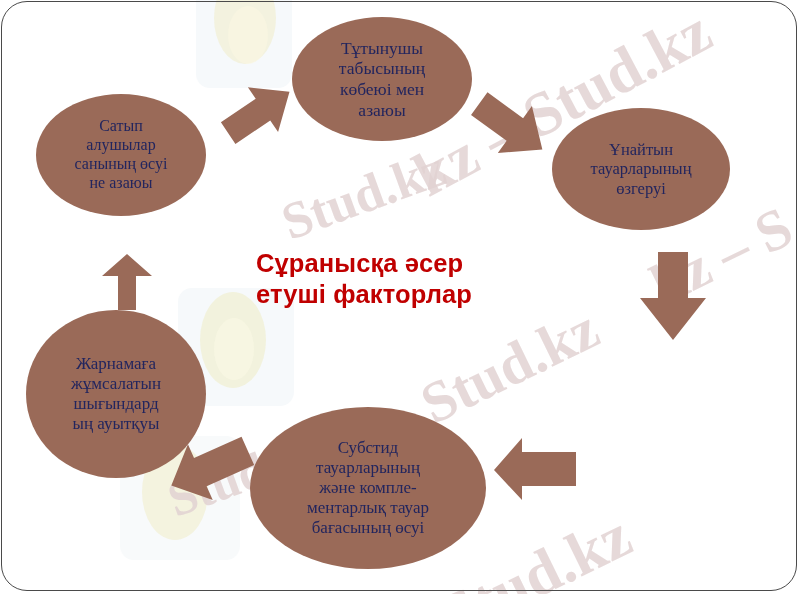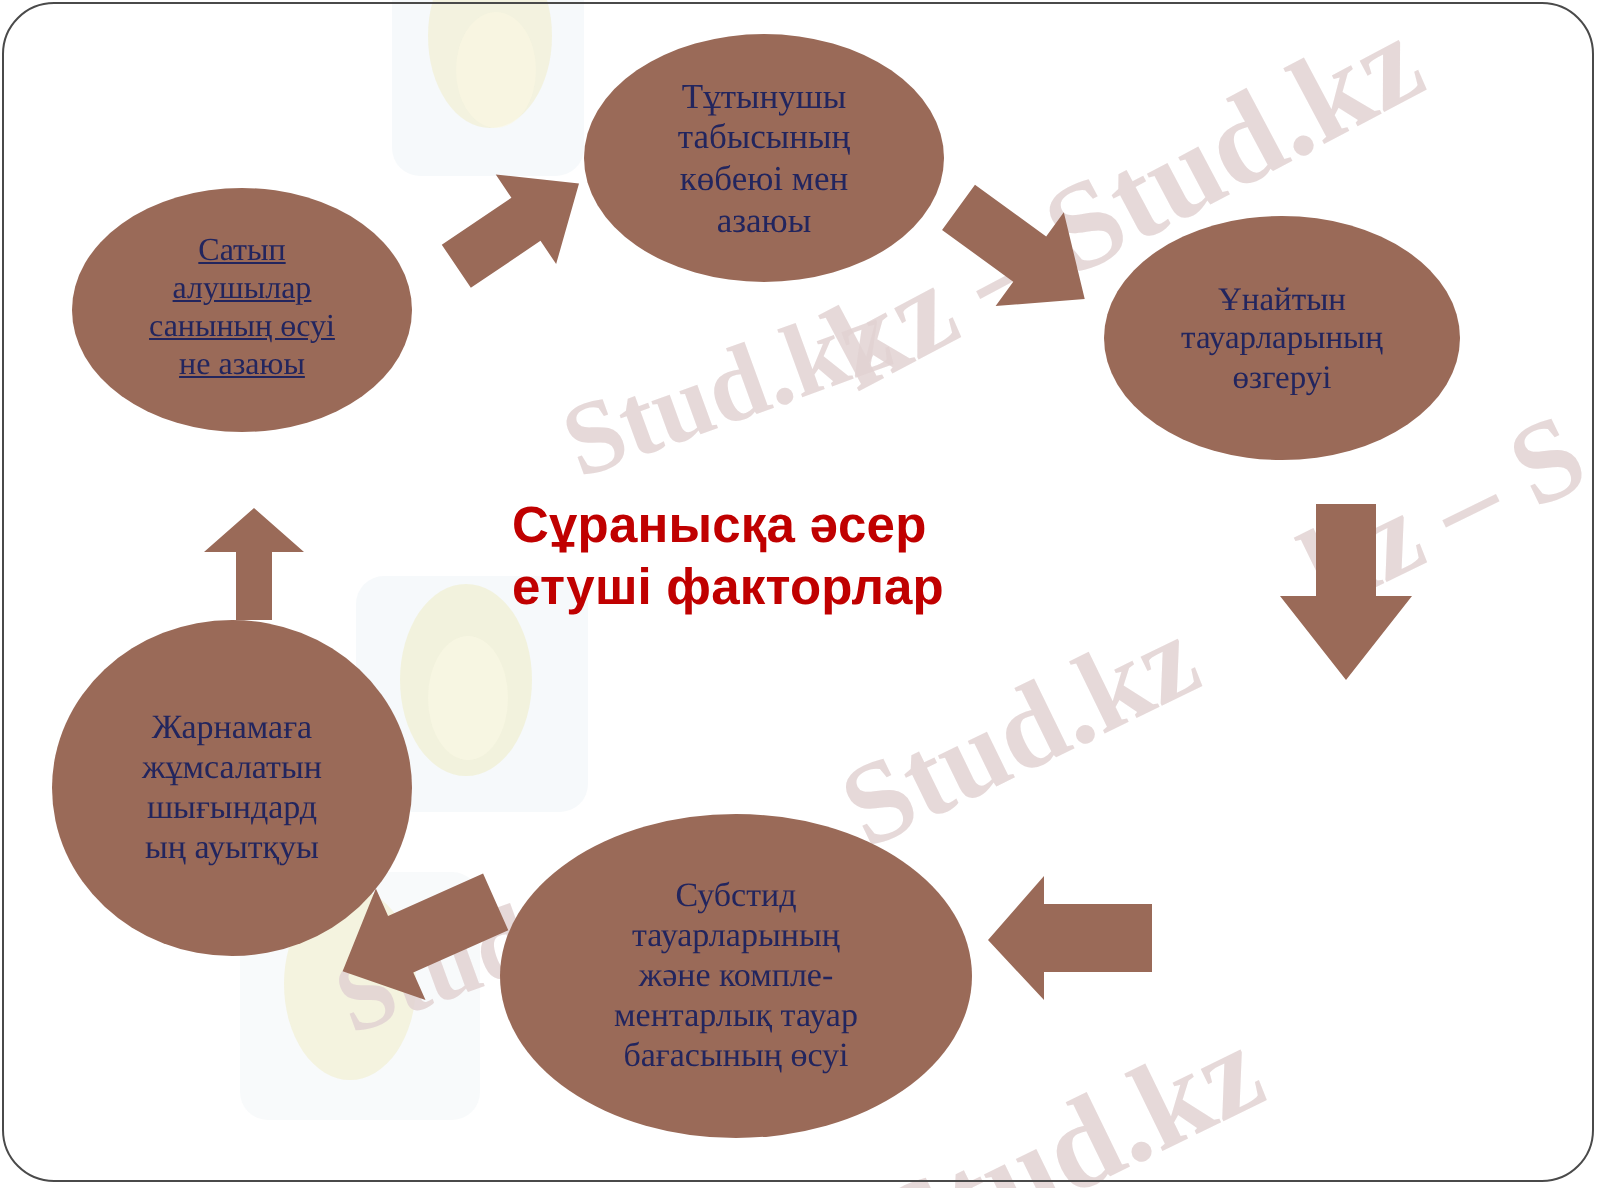--- a/index.html
+++ b/index.html
@@ -74,21 +74,21 @@
     box-sizing: border-box;
     line-height: 1.18;
   }
   .node span {
     display: block;
     width: 92%;
     white-space: pre-line;
   }
 
   #node-consumer-income { left: 292px; top: 17px;  width: 180px; height: 124px; font-size: 17.5px; }
-  #node-buyers-count    { left: 36px;  top: 94px;  width: 170px; height: 122px; font-size: 16px; text-decoration: underline; }
+  #node-buyers-count    { left: 36px;  top: 94px;  width: 170px; height: 122px; font-size: 16px; }
   #node-preferences     { left: 552px; top: 108px; width: 178px; height: 122px; font-size: 16.5px; }
   #node-price-deficit   { left: 578px; top: 336px; width: 164px; height: 148px; font-size: 16.5px; }
   #node-substitutes     { left: 250px; top: 407px; width: 236px; height: 162px; font-size: 17px; }
   #node-advertising     { left: 26px;  top: 310px; width: 180px; height: 168px; font-size: 17px; }
 
   
   .arrow {
     position: absolute;
     z-index: 9;
   }

